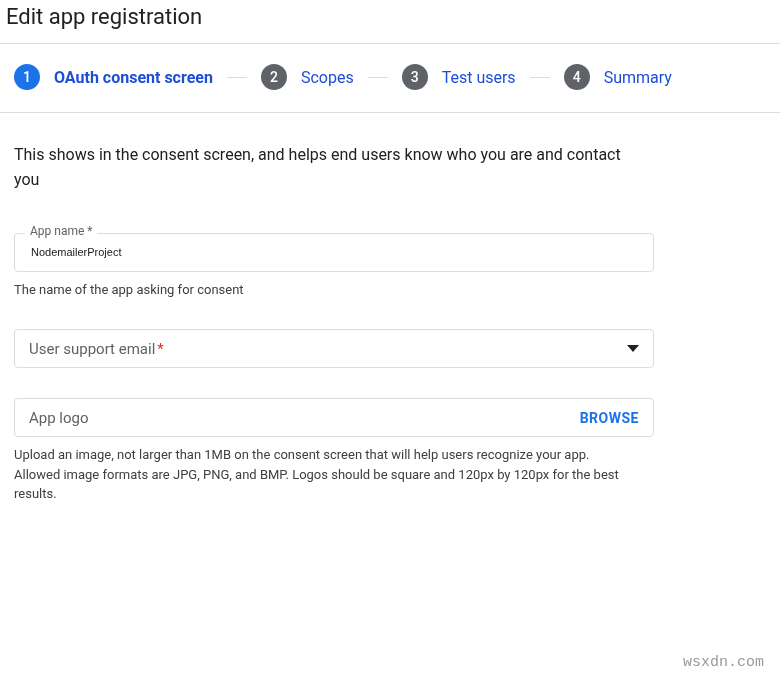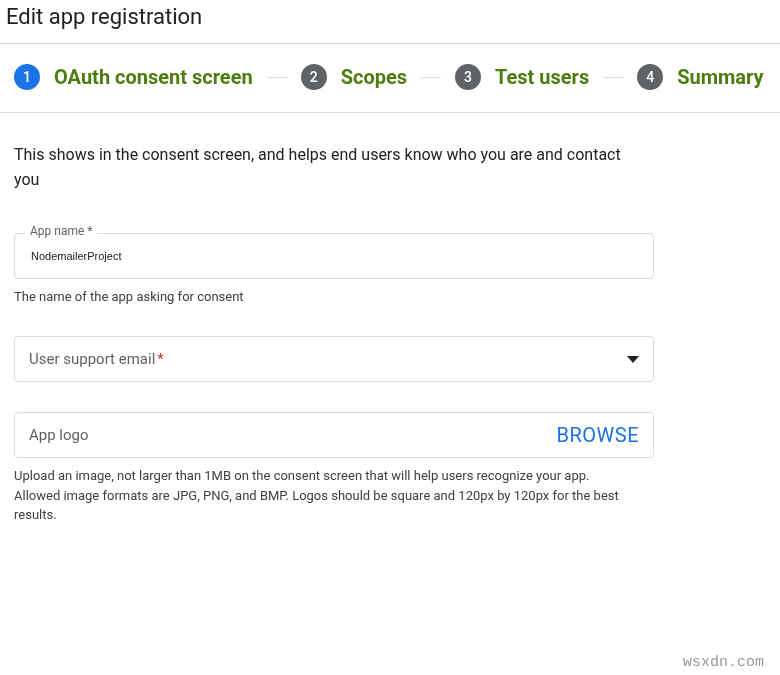--- a/index.html
+++ b/index.html
@@ -37,25 +37,25 @@
     display: flex;
     align-items: center;
     justify-content: center;
     font-size: 14px;
     font-weight: 500;
     color: #fff;
   }
   .step-active .step-circle { background: #1a73e8; }
   .step-inactive .step-circle { background: #5f6368; }
   .step-label {
-    font-size: 20px;
-    color: #4d7c0f;
+    font-size: 16px;
+    color: #1d4ed8;
   }
   .step-active .step-label { font-weight: 700; }
-  .step-inactive .step-label { font-weight: 700; }
+  .step-inactive .step-label { font-weight: 400; }
   .step-connector {
     width: 20px;
     height: 1px;
     background: #dadce0;
   }
   .content {
     padding: 30px 14px 0 14px;
   }
   .section-heading {
     font-size: 26px;
@@ -74,21 +74,21 @@
     max-width: 640px;
     margin-bottom: 30px;
   }
   .outlined-field {
     position: relative;
     border: 1px solid #dadce0;
     border-radius: 4px;
     padding: 12px 14px;
     display: flex;
     align-items: center;
-    height: 46px;
+    height: 39px;
   }
   .floating-label {
     position: absolute;
     top: -10px;
     left: 10px;
     background: #fff;
     padding: 0 5px;
     font-size: 12px;
     color: #5f6368;
   }
@@ -112,22 +112,22 @@
     line-height: 1.5;
     max-width: 620px;
   }
   .dropdown-caret {
     margin-left: auto;
   }
   .dropdown-caret svg { display:block; }
   .browse-btn {
     margin-left: auto;
     color: #1a73e8;
-    font-weight: 400;
-    font-size: 20px;
+    font-weight: 700;
+    font-size: 14px;
     letter-spacing: 0.5px;
     cursor: pointer;
   }
   .watermark {
     position: fixed;
     right: 16px;
     bottom: 4px;
     font-size: 15px;
     color: #999;
     font-family: Liberation Mono, monospace;

